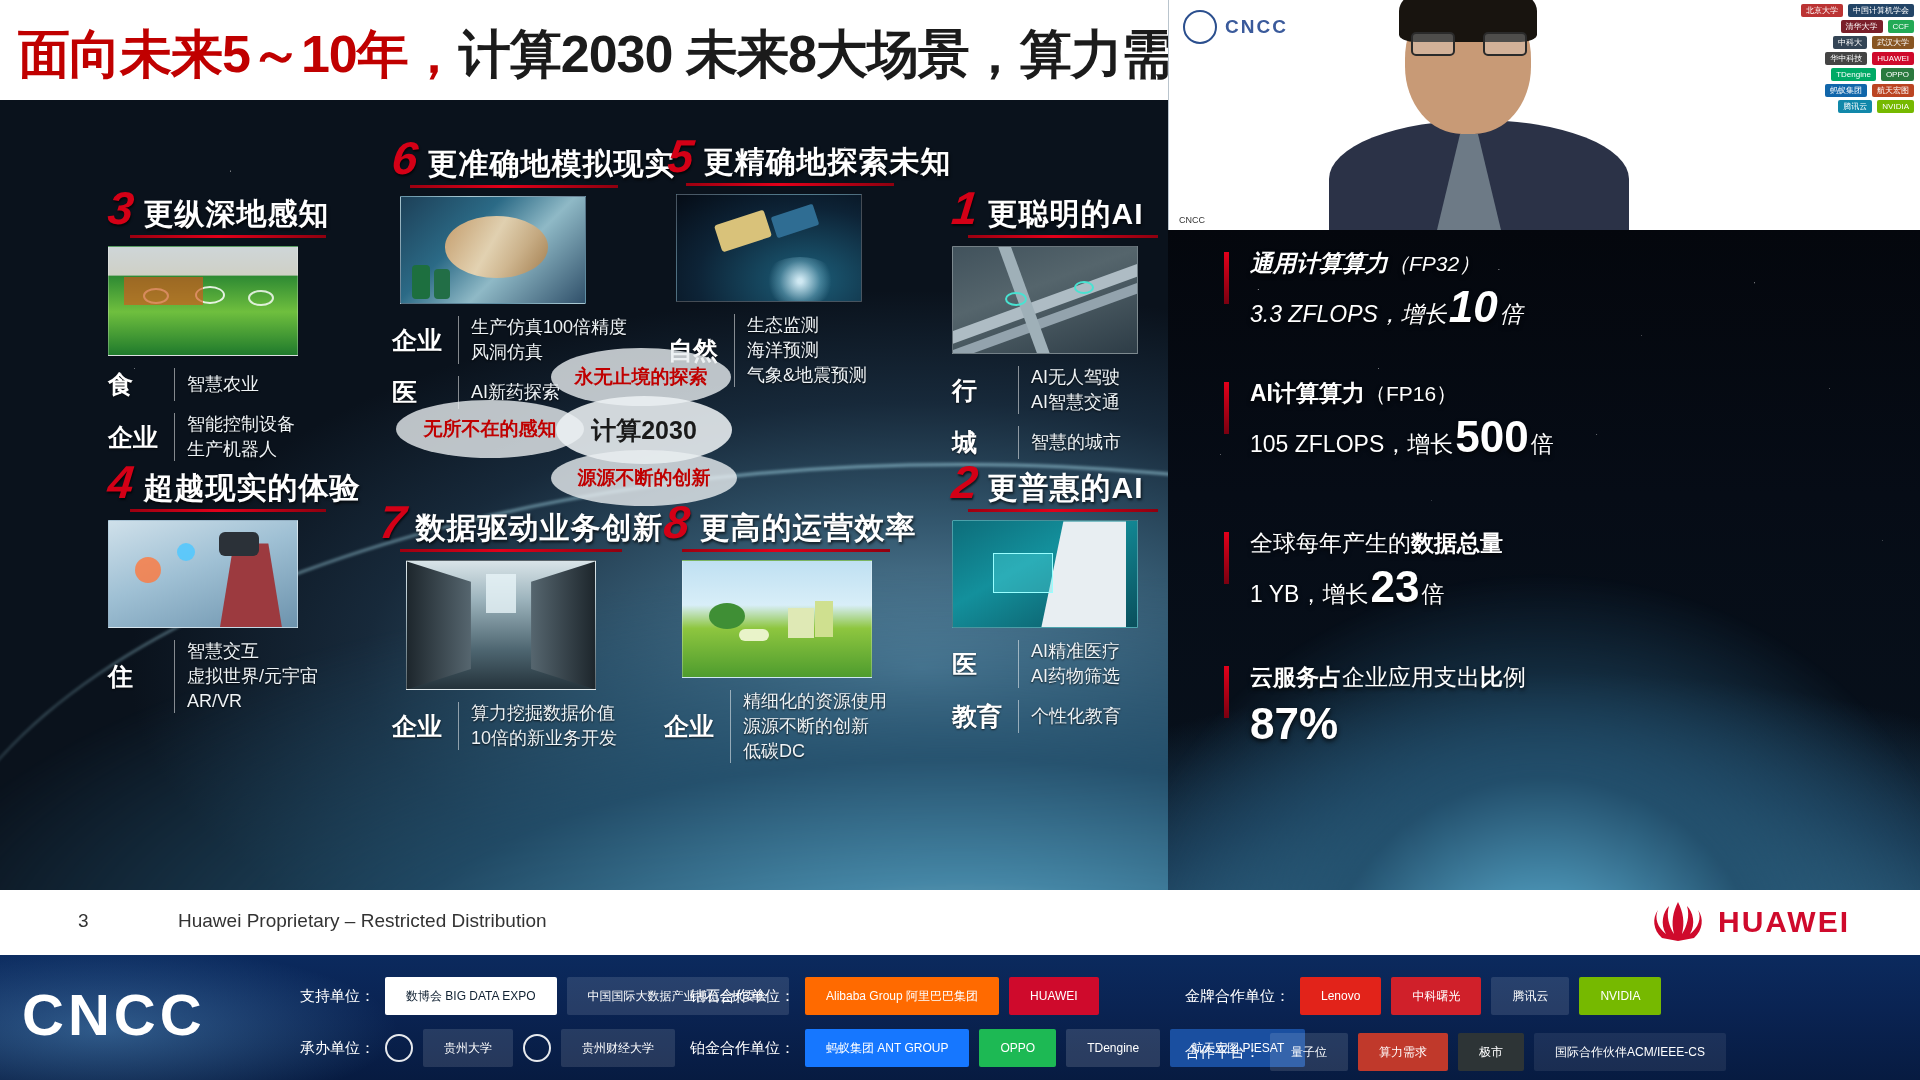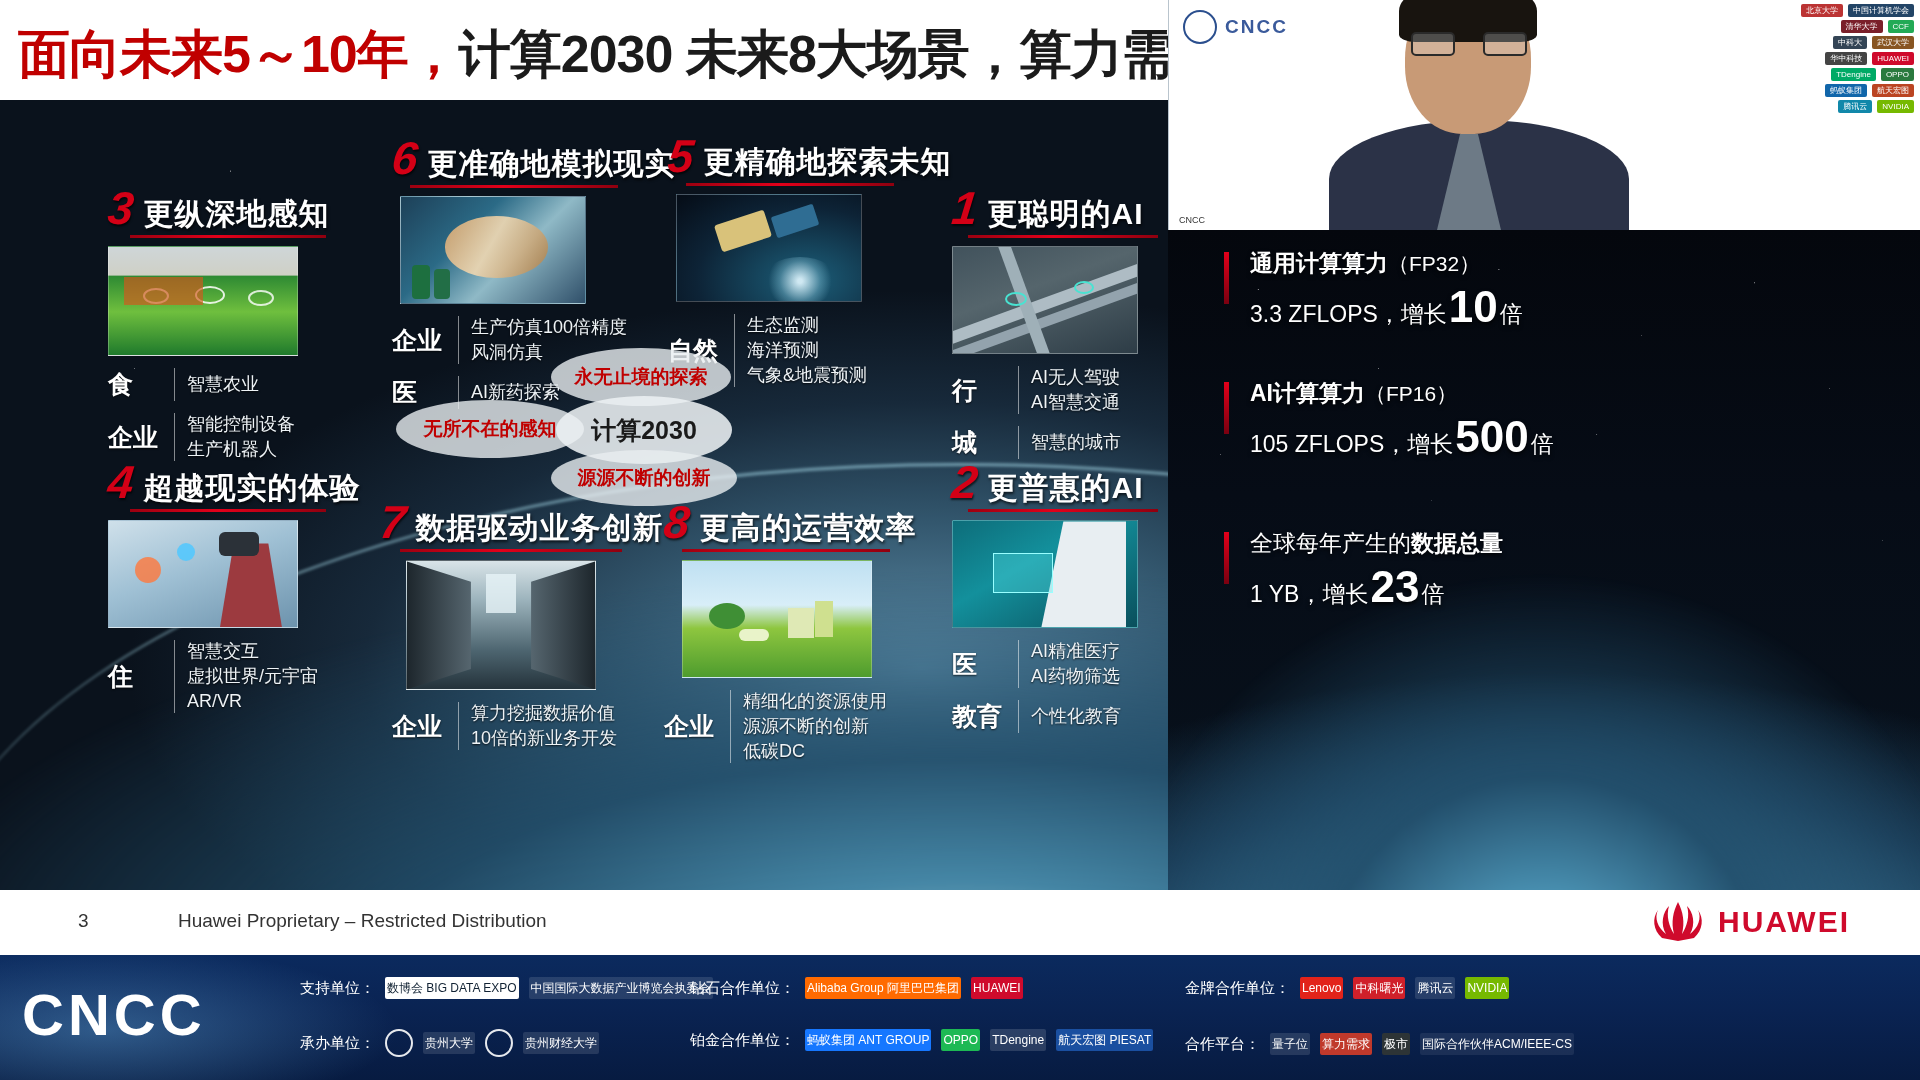--- a/index.html
+++ b/index.html
@@ -125,21 +125,21 @@
 
   
   .sponsor { position:absolute; left:0; top:955px; width:1920px; height:125px;
              background:linear-gradient(180deg,#0b2a5e 0%,#0a2352 45%,#071b41 100%); overflow:hidden; }
   .sponsor-wave { position:absolute; left:0; top:0; width:520px; height:125px;
                   background:radial-gradient(ellipse 420px 120px at 20% 60%, rgba(120,200,255,.35), rgba(10,35,82,0) 70%); }
   .cncc { position:absolute; left:22px; top:26px; font-size:58px; font-weight:bold; color:#fff;
           letter-spacing:4px; font-family:"Liberation Sans",sans-serif; }
   .sp-row { position:absolute; display:flex; align-items:center; gap:10px; white-space:nowrap; }
   .sp-label { color:#fff; font-size:15px; }
-  .sp-logo { height:22px; padding:0 2px; display:flex; align-items:center; border-radius:2px;
+  .sp-logo { height:38px; padding:0 21px; display:flex; align-items:center; border-radius:2px;
              font-size:12px; color:#fff; line-height:22px;text-align:center; }
   .sp-logo.w { background:#fff; color:#123; }
   .sp-seal { width:28px; height:28px; border-radius:50%; border:2px solid #fff; opacity:.9; }
 </style>
 </head>
 <body>
 
 <div id="stage">
 
   <div class="slide">
@@ -436,21 +436,21 @@
     </div>
     <div class="cam-tag">CNCC</div>
   </div>
 
   <div class="stats">
     <div class="stars"></div>
     <div style="position:absolute;left:-6%;top:28%;width:112%;height:86%;
          background:radial-gradient(ellipse 72% 100% at 50% 100%, #a7dcec 0%, #4e97b8 14%, #23506d 36%, rgba(8,16,26,0) 72%);
          filter:blur(2px);opacity:.9"></div>
 
-    <div class="stat" style="top:18px;">
+    <div class="stat" style="top:18px;font-style:italic;">
       <div class="s-title">
         <span>通用计算算力</span><span class="lite">（FP32）</span>
       </div>
       <div class="s-val">
         <span>3.3 ZFLOPS，增长</span>
           <span class="big">10</span>
           <span>倍</span>
       </div>
     </div>
 
@@ -469,20 +469,26 @@
       <div class="s-title">
         <span class="thin">全球每年产生的</span><span>数据总量</span>
       </div>
       <div class="s-val">
         <span>1 YB，增长</span>
           <span class="big">23</span>
           <span>倍</span>
       </div>
     </div>
 
+    <div class="stat" style="top:432px;">
+      <div class="s-title">
+        <span>云服务占</span><span class="thin">企业应用支出</span><span>比</span><span class="thin">例</span>
+      </div>
+      <div class="s-pct">87%</div>
+    </div>
   </div>
 
   <div class="sponsor">
     <div class="sponsor-wave"></div>
     <div class="cncc">CNCC</div>
 
     <div class="sp-row" style="left:300px; top:22px;">
       <span class="sp-label">支持单位：</span>
       <span class="sp-logo w">数博会 BIG DATA EXPO</span>
       <span class="sp-logo" style="background:rgba(255,255,255,.12)">中国国际大数据产业博览会执委会</span>

